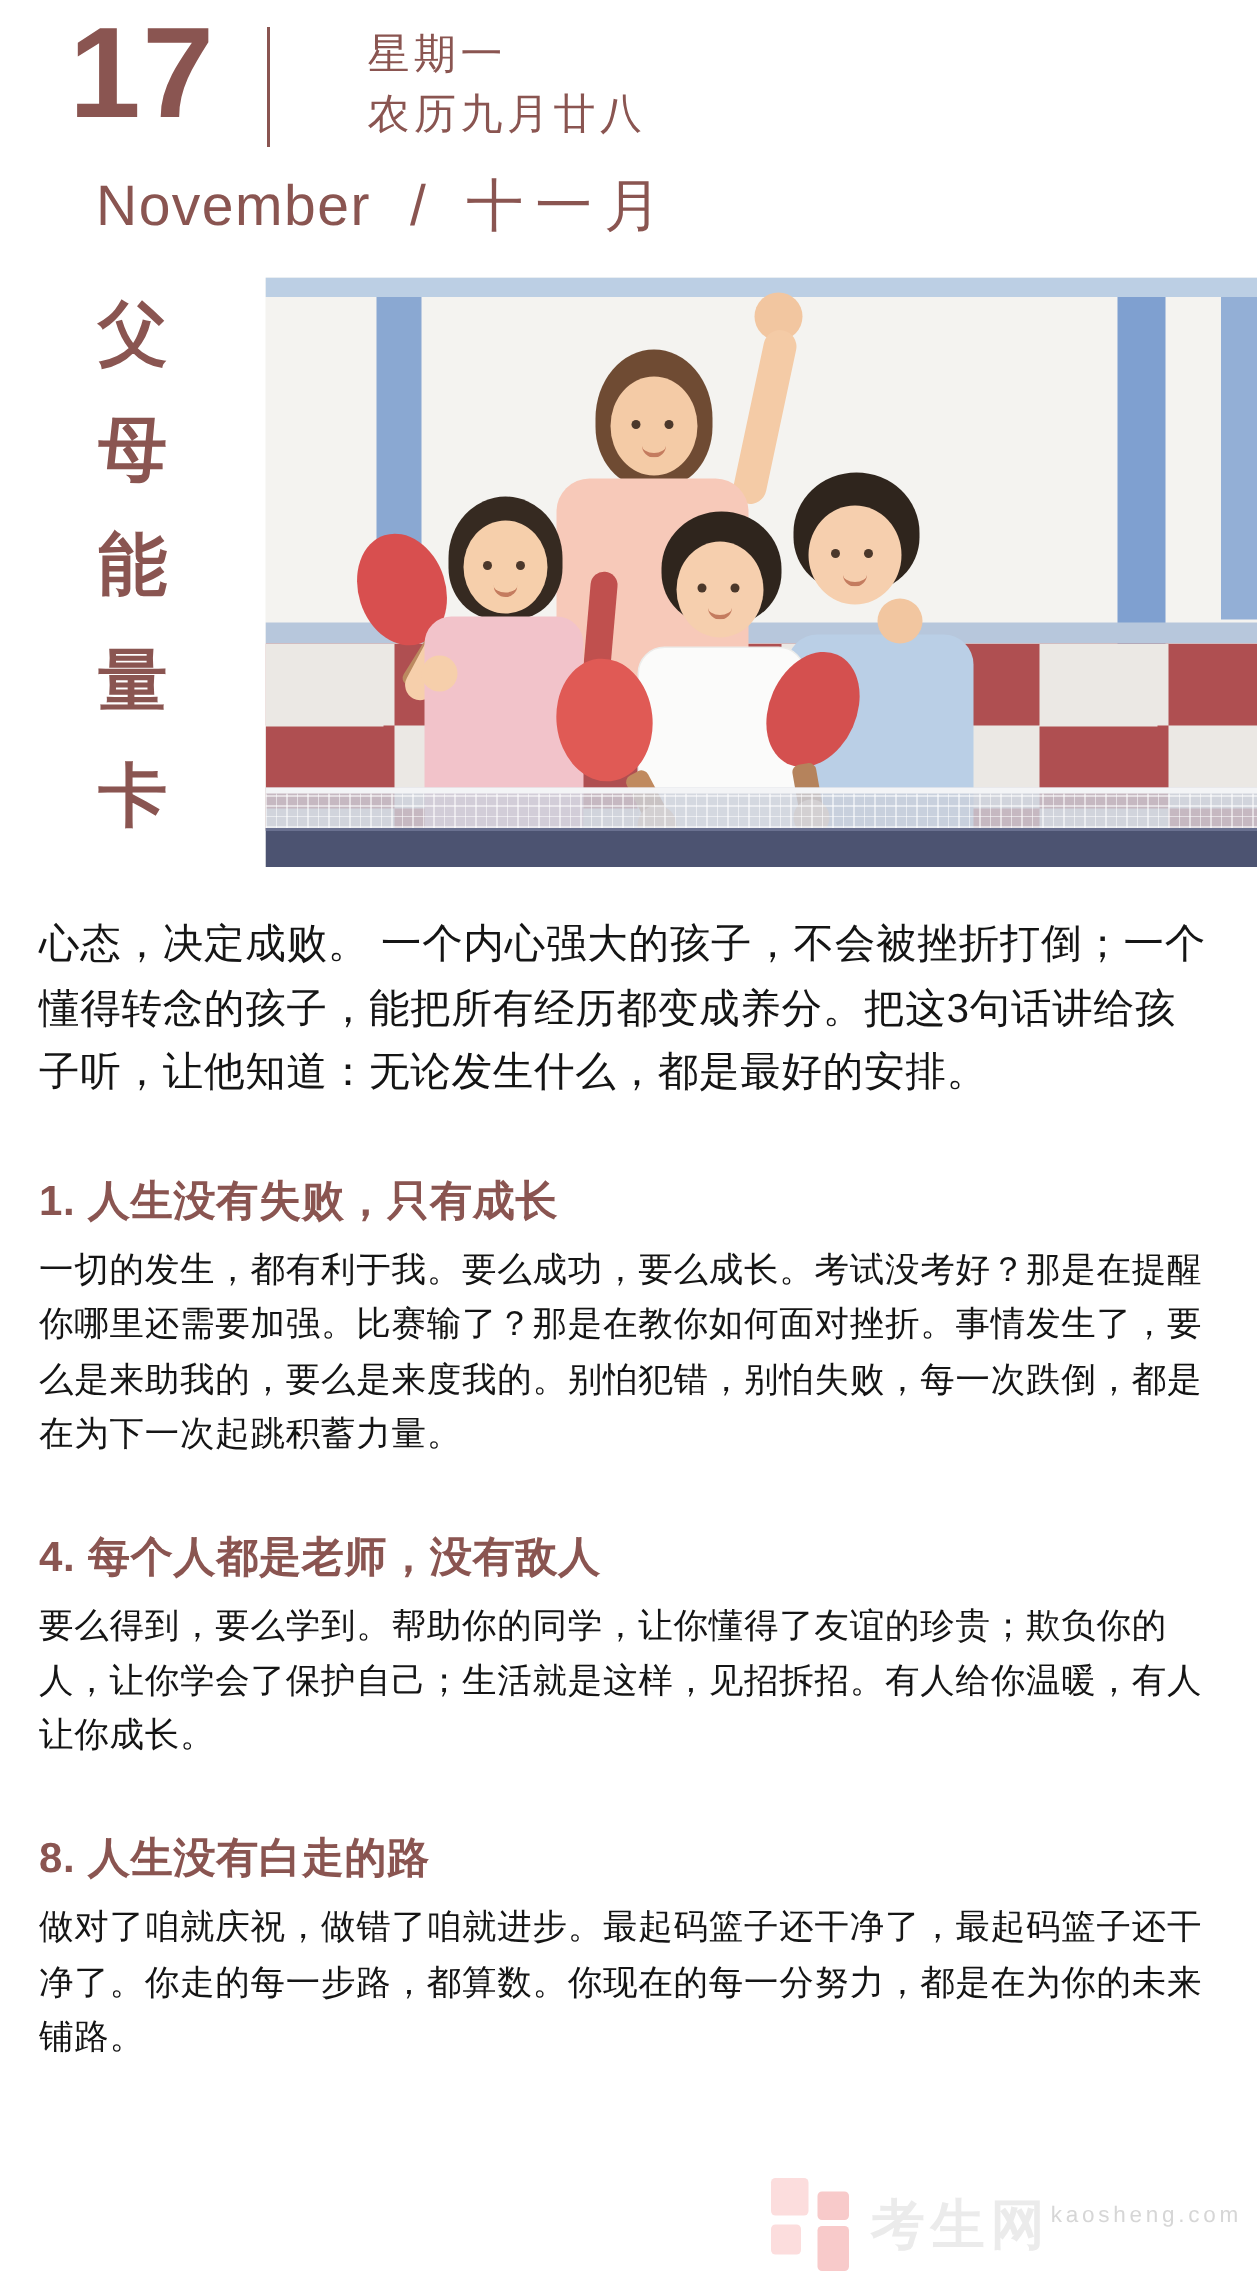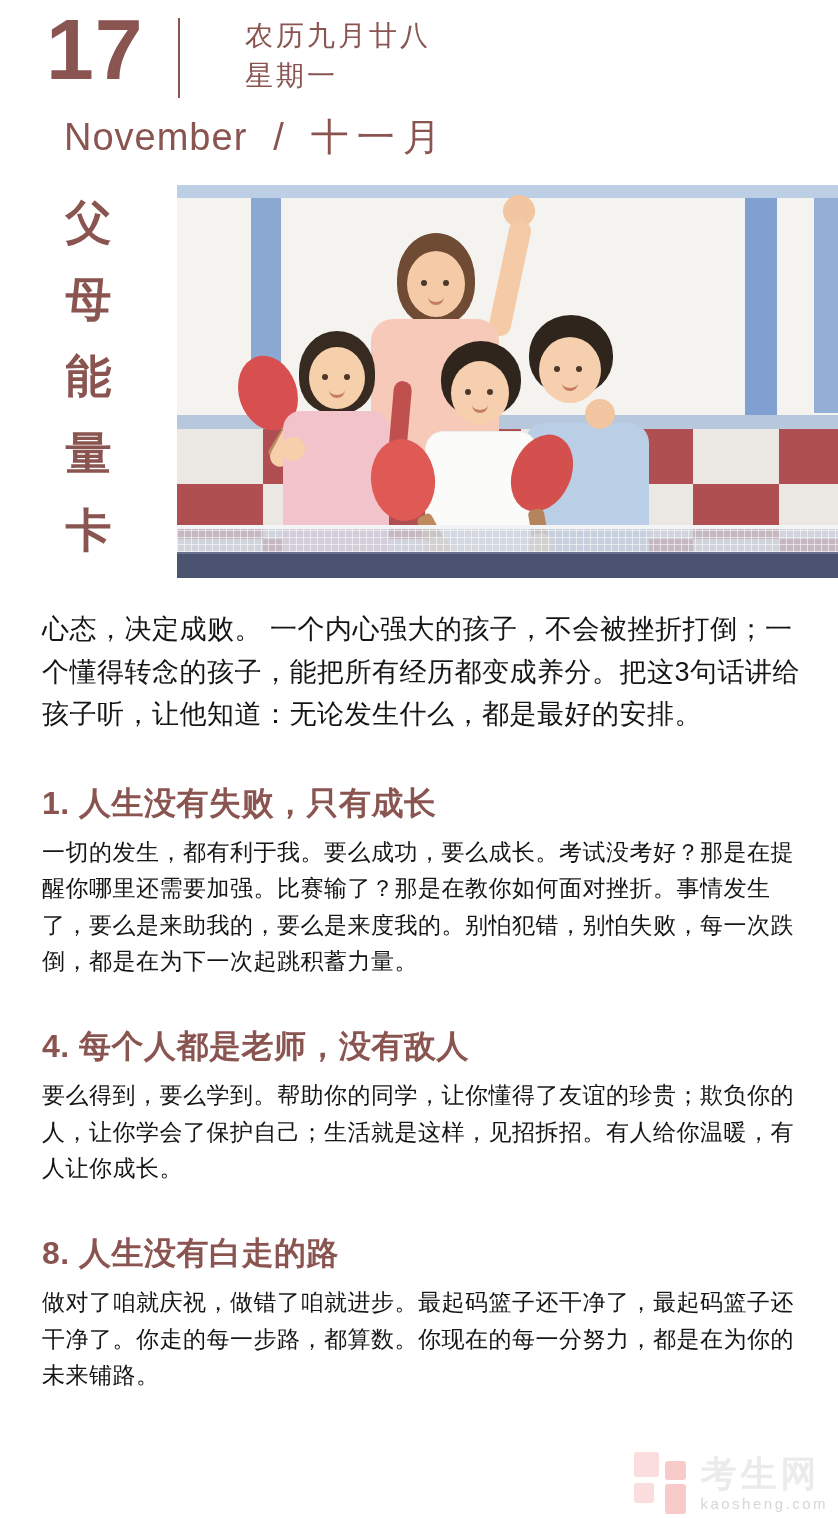--- a/index.html
+++ b/index.html
@@ -113,60 +113,60 @@
   .b2-fist { left:408px; top:214px; width:30px; height:30px; border-radius:50%; background:#f2c6a0; z-index:5; }
   .b2-arm  { left:412px; top:238px; width:22px; height:56px; background:#f6cfae; border-radius:10px; transform:rotate(-24deg); z-index:4; }
   .b2-hair { left:352px; top:130px; width:84px; height:80px; background:#2f251d; border-radius:50% 50% 46% 46%; z-index:4; }
   .b2-face { left:362px; top:152px; width:62px; height:66px; background:#f6cfae; z-index:5; }
   .b2-body { left:348px; top:238px; width:124px; height:155px; background:#bacfe6; border-radius:20px 20px 0 0; z-index:4; }
   .b2-paddle-blade  { left:336px; top:248px; width:58px; height:80px; background:#d4504f; border-radius:50%; transform:rotate(24deg); z-index:6; }
   .b2-paddle-handle { left:354px; top:324px; width:16px; height:42px; background:#b5835c; border-radius:5px; transform:rotate(-10deg); z-index:6; }
   .b2-hand { left:352px; top:348px; width:24px; height:24px; border-radius:50%; background:#f6cfae; z-index:7; }
 
   
-  .content { position:absolute; left:0; top:578px; width:838px; padding:0 30px 0 42px; }
+  .content { position:absolute; left:0; top:578px; width:838px; padding:0 30px 0 26px; }
   .intro {
     margin:30px 0 0 0;
     font-size:27px; line-height:1.58; font-weight:500; letter-spacing:0.5px;
   }
   .section { margin-top:46px; }
   .section h2 {
     margin:0 0 8px 0;
-    font-size:32px; font-weight:bold; color:#8a5551; letter-spacing:0.5px;
+    font-size:28px; font-weight:bold; color:#8a5551; letter-spacing:0.5px;
   }
   .section p {
     margin:0;
     font-size:23px; line-height:1.58; font-weight:500; letter-spacing:0.5px;
   }
 
   
   .watermark {
     position:absolute; right:10px; bottom:4px;
     display:flex; align-items:center; gap:10px;
   }
   .wm-logo { position:relative; width:56px; height:62px; }
   .wm-logo div { position:absolute; border-radius:3px; }
   .wm-b1 { left:0;  top:0;  width:25px; height:25px; background:#fcdddd; }
   .wm-b2 { left:3;  top:31px; width:20px; height:20px; background:#fcdddd; }
   .wm-b3 { left:31px; top:9px;  width:21px; height:19px; background:#f8caca; }
   .wm-b4 { left:31px; top:32px; width:21px; height:30px; background:#f8caca; }
-  .wm-text { display:flex; flex-direction:column; line-height:1; }
+  .wm-text { display:flex; flex-direction:row; line-height:1; }
   .brand-zh { font-size:36px; font-weight:bold; color:#ebebeb; letter-spacing:4px; }
   .brand-en { margin-top:4px; font-size:15px; color:#d6d6d6; letter-spacing:2.5px; }
 </style>
 </head>
 <body>
 
 <div class="header">
   <div class="date-row">
     <span class="day">17</span>
     <span class="v-divider"></span>
     <div class="week-lunar">
+      <div>星期一</div>
       <div>农历九月廿八</div>
-      <div>星期一</div>
     </div>
   </div>
   <div class="month-row">
     <span>November</span>
     <span class="slash">/</span>
     <span class="month-zh">十一月</span>
   </div>
 </div>
 
 <div class="main-row">

